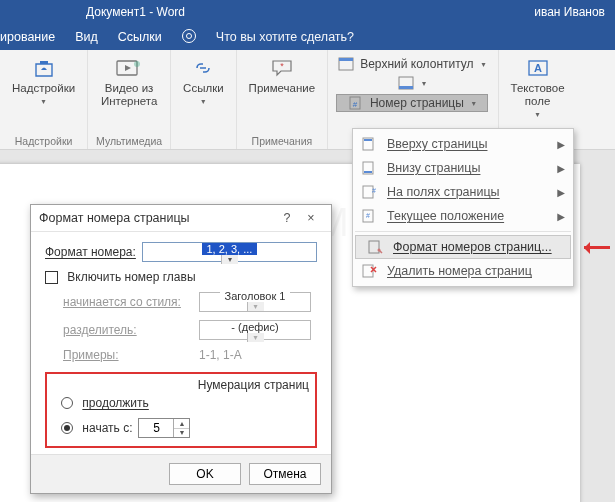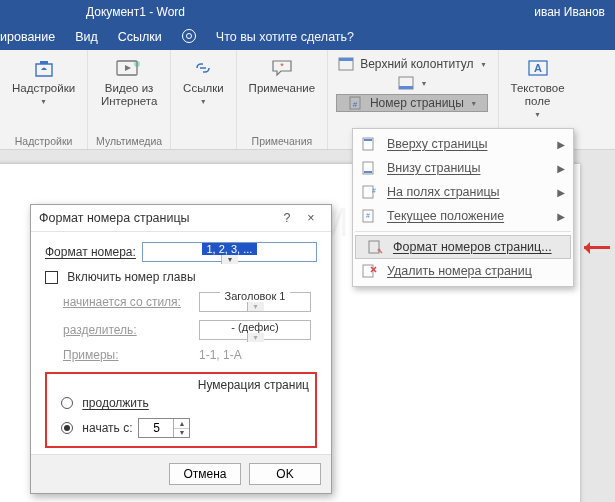--- a/index.html
+++ b/index.html
@@ -338,16 +338,16 @@
             <div class="sp">
                 <div>▲</div>
                 <div>▼</div>
               </div>
           </div>
         </div>
       </div>
     </div>
   </div>
   <div class="dbuttons">
+    <button>OK</button>
     <button>Отмена</button>
-    <button>OK</button>
   </div>
 </div>
 
 </body></html>

